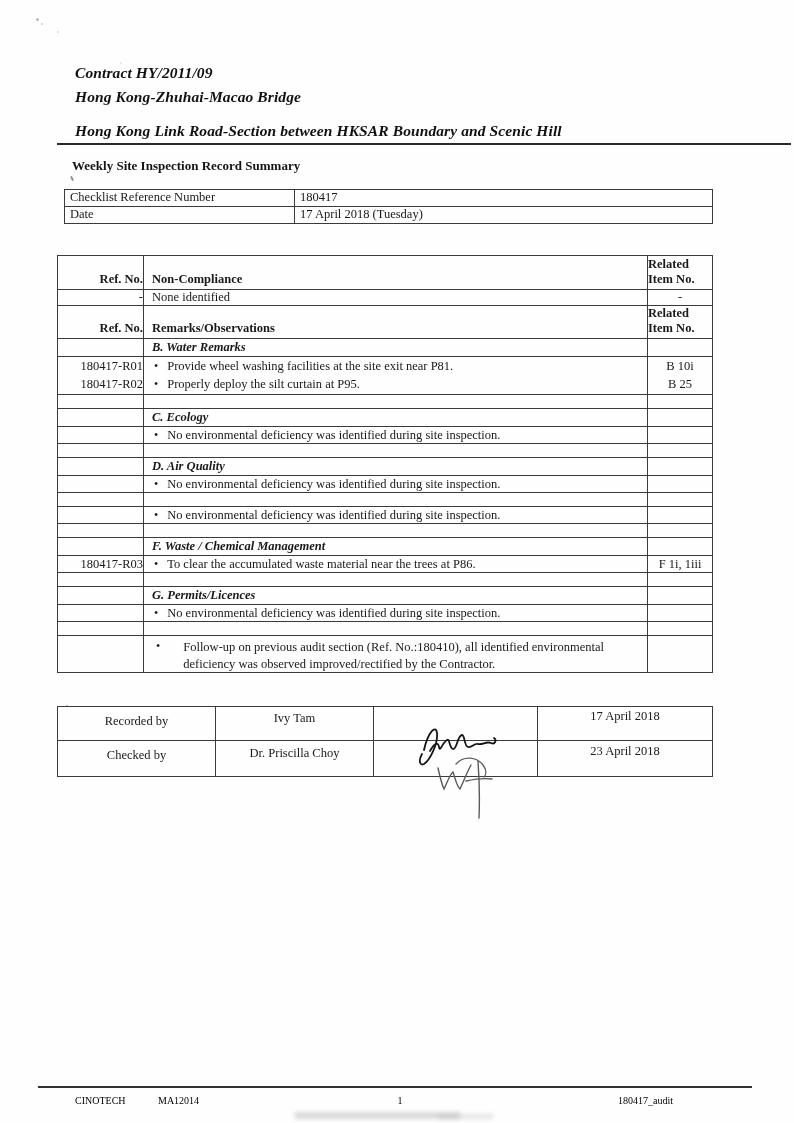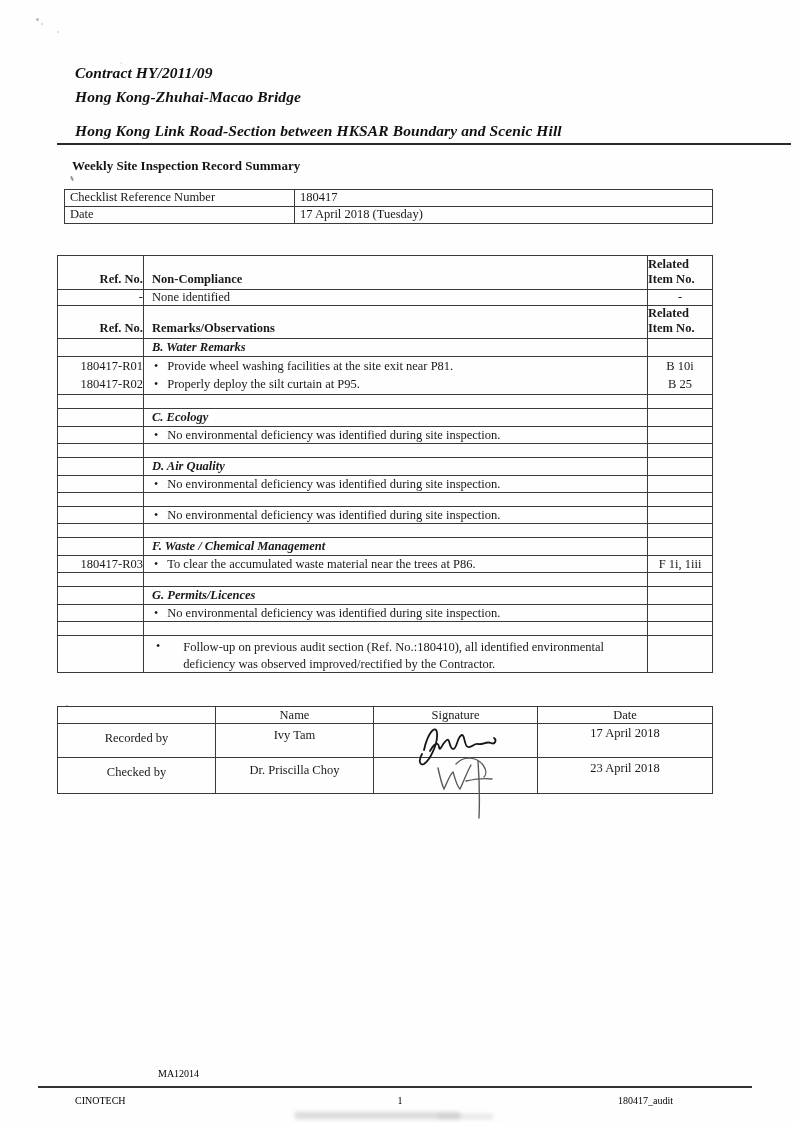--- a/index.html
+++ b/index.html
@@ -256,26 +256,20 @@
     </table>
 
   <table class="signoff-table abs" style="left:57px;top:706px;">
     <colgroup>
         <col style="width:158px">
         <col style="width:158px">
         <col style="width:164px">
         <col style="width:175px">
       </colgroup>
     <tbody>
-        <tr class="shead">
-      <td></td>
-      <td style="font-weight:normal">Name</td>
-      <td>Signature</td>
-      <td>Date</td>
-    </tr>
     <tr class="srow1">
       <td style="padding-top:7px">Recorded by</td>
       <td style="padding-top:4px">Ivy Tam</td>
       <td></td>
       <td style="padding-top:2px">17 April 2018</td>
     </tr>
     <tr class="srow2">
       <td style="padding-top:7px">Checked by</td>
       <td style="padding-top:5px">Dr. Priscilla Choy</td>
       <td></td>
@@ -290,20 +284,20 @@
   </svg>
   <svg class="sig abs" style="left:430px;top:750px;" width="70" height="72" viewBox="0 0 70 72">
     <path d="M8,18 C10,27 12,35 14,39 C17,33 20,24 23,22 C25,28 27,37 30,39 C33,33 37,22 41,15" fill="none" stroke="#5a5a5a" stroke-width="1.4" stroke-linecap="round"></path>
     <path d="M26,14 C34,5 47,7 53,15 C56,19 57,24 54,27" fill="none" stroke="#5a5a5a" stroke-width="1.3" stroke-linecap="round"></path>
     <path d="M48,11 C49,25 50,44 49,68" fill="none" stroke="#5a5a5a" stroke-width="1.4" stroke-linecap="round"></path>
     <path d="M36,31 C45,29 55,28 62,29" fill="none" stroke="#5a5a5a" stroke-width="1.3" stroke-linecap="round"></path>
   </svg>
 
   <div class="foot-rule abs" style="left:38px;top:1086px;width:714px;"></div>
   <div class="foot-text abs" style="left:75px;top:1095px;">CINOTECH</div>
-  <div class="foot-text abs" style="left:158px;top:1068px;">MA12014</div>
+  <div class="foot-text abs" style="left:158px;top:1095px;">MA12014</div>
   <div class="foot-text abs" style="left:400px;top:1095px;transform:translateX(-50%);">1</div>
   <div class="foot-text abs" style="left:618px;top:1095px;">180417_audit</div>
 
   <div class="smudge" style="left:295px;top:1112px;width:165px;height:7px;opacity:.5;"></div>
   <div class="smudge" style="left:438px;top:1114px;width:55px;height:5px;opacity:.35;"></div>
 
 </div>
 
 </body></html>

